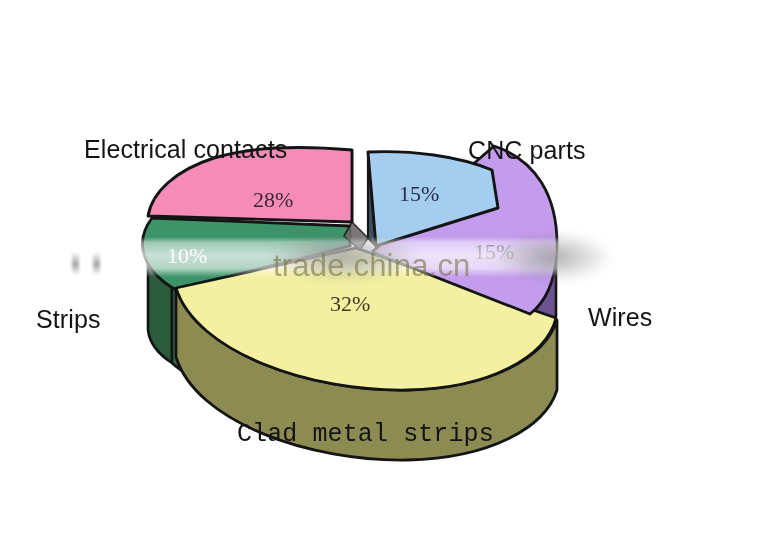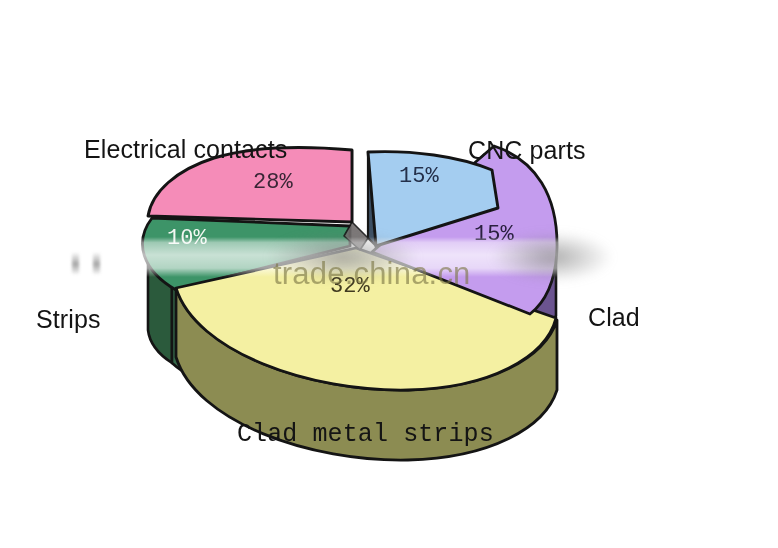--- a/index.html
+++ b/index.html
@@ -61,25 +61,26 @@
     height: 22px;
     background: linear-gradient(to bottom, rgba(40,40,40,0.00) 0%, rgba(40,40,40,0.42) 55%, rgba(40,40,40,0.05) 100%);
     filter: blur(1.6px);
   }
   .ghost-marks span.g1 { left: 6px; }
   .ghost-marks span.g2 { left: 27px; }
 
   
   .pct {
     position: absolute;
-    font-family: Liberation Mono, monospace;
+    font-family: Liberation Serif, serif;
     font-size: 22px;
     color: #24203a;
     white-space: nowrap;
     line-height: 1;
+    margin-top: 17px;
   }
   #pct-electrical { left: 253px; top: 172px; color: #3a2636; }
   #pct-cnc        { left: 399px; top: 166px; color: #24304a; }
   #pct-wires      { left: 474px; top: 224px; color: #2a2040; }
   #pct-clad       { left: 330px; top: 276px; color: #403a20; text-align: right; }
   #pct-strips     { left: 167px; top: 228px; color: #f2f7f2; }
 
   
   .wm-band {
     position: absolute;
@@ -109,21 +110,20 @@
   .wm-text {
     position: absolute;
     left: 273px;
     top: 248px;
     font-family: "Liberation Sans", sans-serif;
     font-size: 31px;
     letter-spacing: 0.2px;
     color: rgba(122,118,68,0.62);
     white-space: nowrap;
     pointer-events: none;
-    margin-top: 8px;
   }
 </style>
 </head>
 <body>
 
 <div id="stage">
 
   <svg class="chart-svg" viewBox="0 0 778 548">
 
     <g>
@@ -194,21 +194,21 @@
   <div class="pct" id="pct-clad">32%</div>
   <div class="pct" id="pct-strips">10%</div>
 
   <div class="wm-band"></div>
   <div class="wm-smudge" id="smudge-a"></div>
   <div class="wm-smudge" id="smudge-b"></div>
   <div class="wm-text">trade.china.cn</div>
 
   <div class="cat-label" id="label-electrical">Electrical contacts</div>
   <div class="cat-label" id="label-cnc">CNC parts</div>
-  <div class="cat-label" id="label-wires">Clad</div>
+  <div class="cat-label" id="label-wires">Wires</div>
   <div class="cat-label" id="label-clad">Clad metal strips</div>
   <div class="cat-label" id="label-strips">Strips</div>
 
   <div class="ghost-marks">
     <span class="g1"></span>
       <span class="g2"></span>
   </div>
 
 </div>
 

